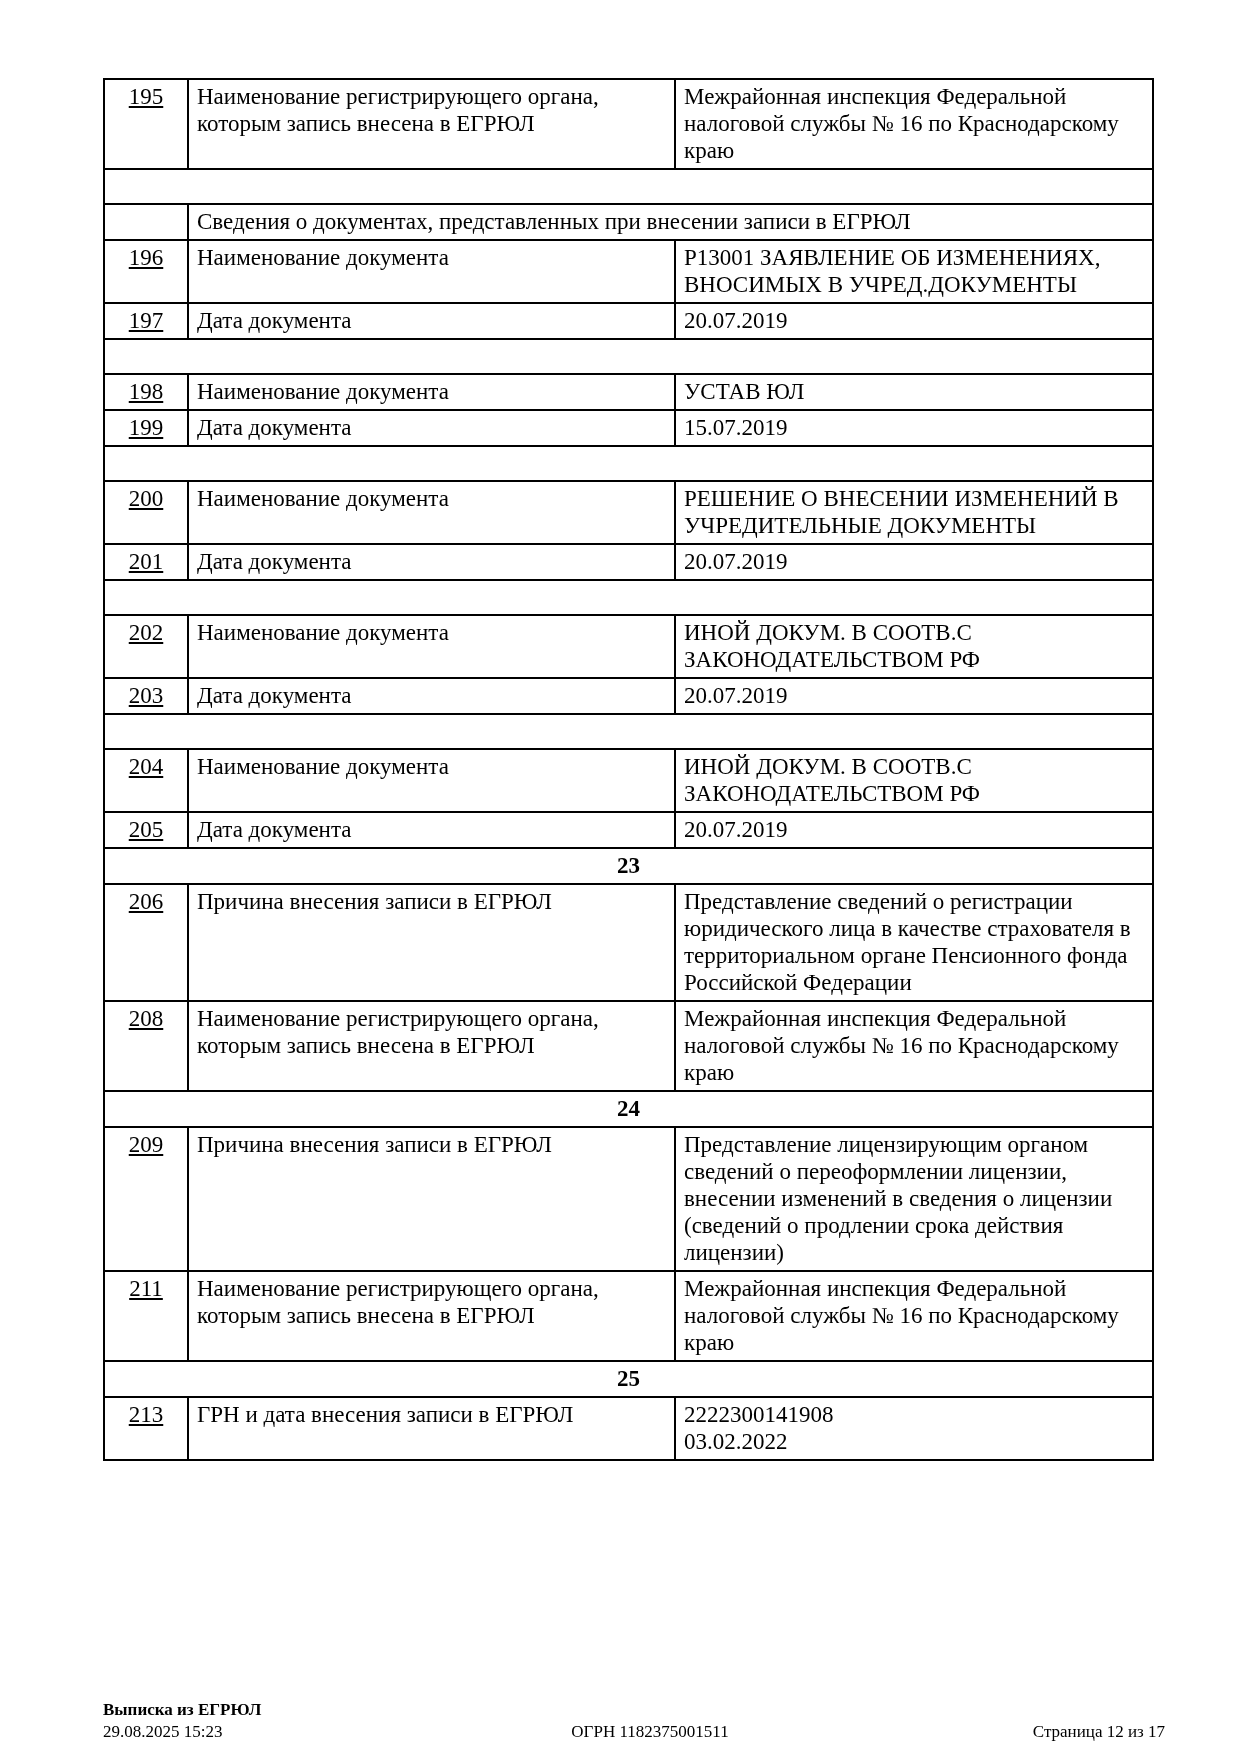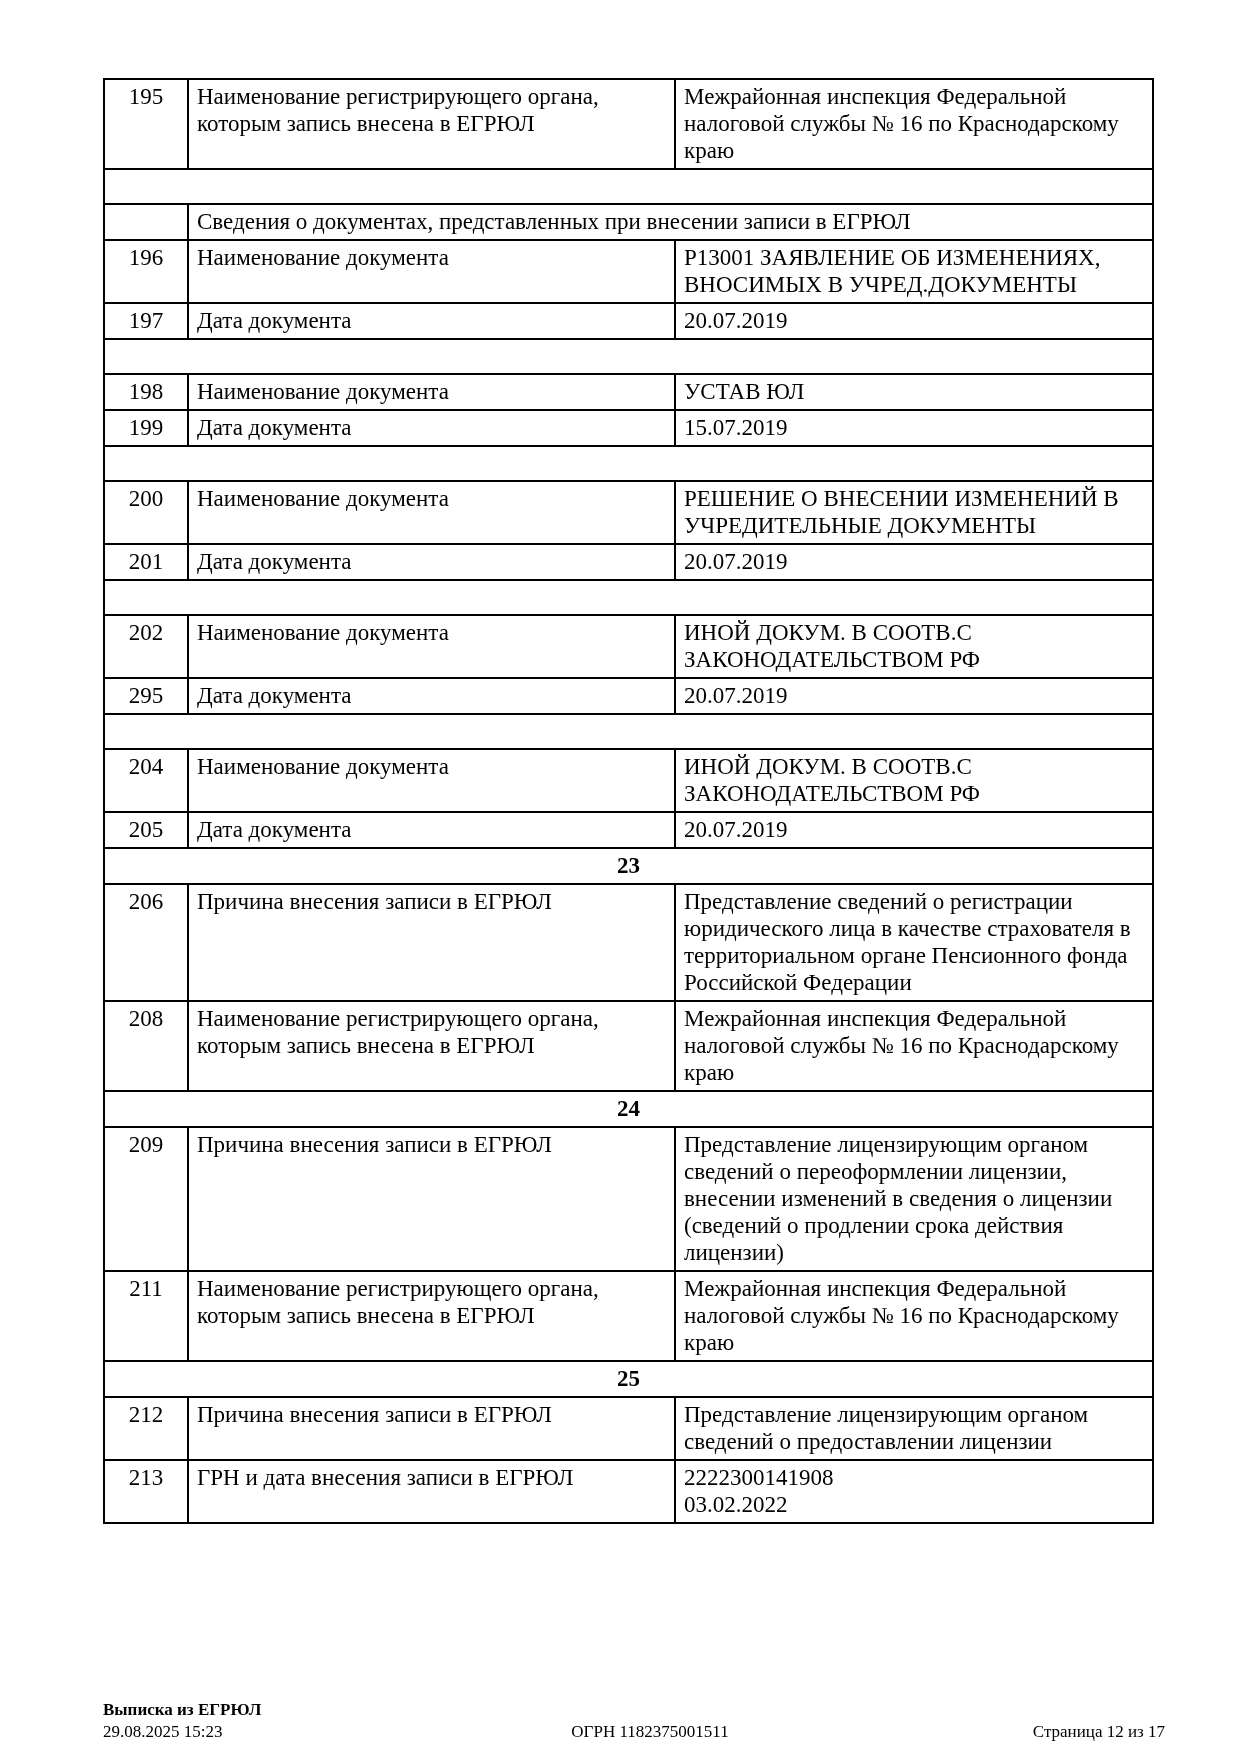--- a/index.html
+++ b/index.html
@@ -33,20 +33,21 @@
     vertical-align: top;
     padding: 3px 8px 4px 8px;
     font-size: 23px;
     line-height: 27px;
     overflow: hidden;
   }
   td.num-cell {
     text-align: center;
     padding-left: 2px;
     padding-right: 2px;
+    text-decoration: underline;
   }
   td.value-cell {
     white-space: pre-line;
   }
   td.spacer-cell {
     height: 26px;
     padding: 0;
   }
   td.subheader-cell {
     text-align: left;
@@ -157,21 +158,21 @@
     <td class="spacer-cell" colspan="3"></td>
   </tr>
 
   <tr class="field-row">
     <td class="num-cell">202</td>
     <td class="label-cell">Наименование документа</td>
     <td class="value-cell">ИНОЙ ДОКУМ. В СООТВ.С ЗАКОНОДАТЕЛЬСТВОМ РФ</td>
   </tr>
 
   <tr class="field-row">
-    <td class="num-cell">295</td>
+    <td class="num-cell">203</td>
     <td class="label-cell">Дата документа</td>
     <td class="value-cell">20.07.2019</td>
   </tr>
 
   <tr class="spacer-row">
     <td class="spacer-cell" colspan="3"></td>
   </tr>
 
   <tr class="field-row">
     <td class="num-cell">204</td>
@@ -216,25 +217,20 @@
   <tr class="field-row">
     <td class="num-cell">211</td>
     <td class="label-cell">Наименование регистрирующего органа, которым запись внесена в ЕГРЮЛ</td>
     <td class="value-cell">Межрайонная инспекция Федеральной налоговой службы № 16 по Краснодарскому краю</td>
   </tr>
 
   <tr class="section-row">
     <td class="section-cell" colspan="3">25</td>
   </tr>
 
-  <tr class="field-row">
-    <td class="num-cell">212</td>
-    <td class="label-cell">Причина внесения записи в ЕГРЮЛ</td>
-    <td class="value-cell">Представление лицензирующим органом сведений о предоставлении лицензии</td>
-  </tr>
 
   <tr class="field-row">
     <td class="num-cell">213</td>
     <td class="label-cell">ГРН и дата внесения записи в ЕГРЮЛ</td>
     <td class="value-cell">2222300141908
 03.02.2022</td>
   </tr>
 </tbody>
 </table>
 

